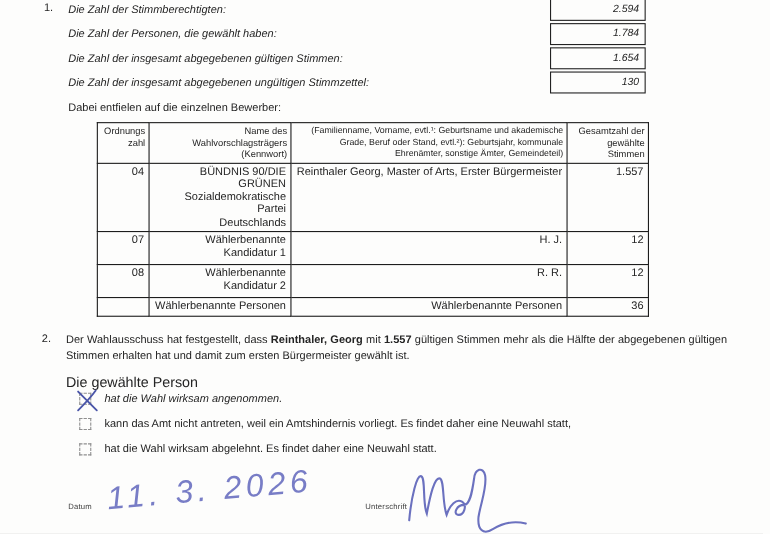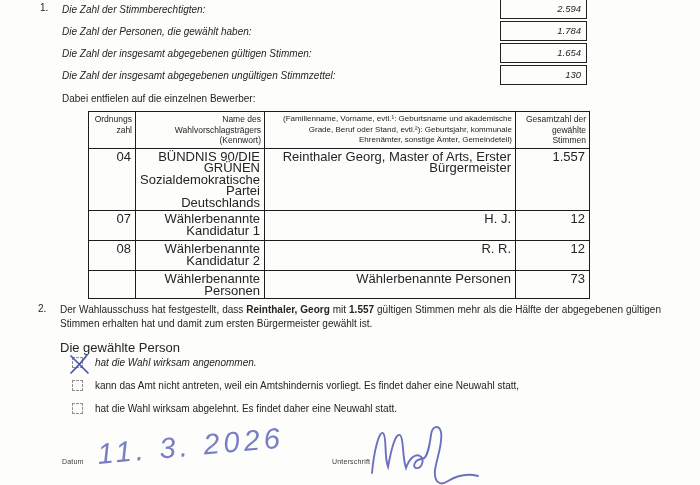--- a/index.html
+++ b/index.html
@@ -24,21 +24,21 @@
     position:absolute; left:88px; top:111px; width:501px;
     border-collapse:collapse; table-layout:fixed;
   }
   table.bewerber th, table.bewerber td {
     border:1.2px solid #1d1d1d; vertical-align:top;
     font-weight:normal; text-align:right;
   }
   th.h-ord, td.c-ord { text-align:center; }
   th.h-small { font-size:8.5px; line-height:10.5px; padding:2px 3px; white-space:pre-line; }
   th.h-desc { font-size:8px;  line-height:10.5px; padding:2px 3px; }
-  td { font-size:13px; line-height:11.5px; padding:2px 4px; }
+  td { font-size:10px; line-height:11.5px; padding:2px 4px; }
   td.c-name { white-space:pre-line; }
   td.c-votes { text-align:right; }
   tr.r0 td { height:52px; }
   tr.r1 td, tr.r2 td { height:30px; }
   tr.r3 td { height:17px; }
 
   .sec2-num { left:38px; top:303px; }
   .sec2-text {
     left:60px; top:303px; width:601px; font-size:10px;
     line-height:13.5px; text-align:justify;
@@ -130,21 +130,21 @@
           <td class="c-ord">08</td>
           <td class="c-name">Wählerbenannte
 Kandidatur 2</td>
           <td class="c-person">R. R.</td>
           <td class="c-votes">12</td>
         </tr>
         <tr class="r3">
           <td class="c-ord"></td>
           <td class="c-name">Wählerbenannte Personen</td>
           <td class="c-person">Wählerbenannte Personen</td>
-          <td class="c-votes">73</td>
+          <td class="c-votes">36</td>
         </tr>
       </tbody>
   </table>
 
   <span class="abs num sec2-num">2.</span>
   <p class="abs sec2-text" id="statement"><span>Der Wahlausschuss hat festgestellt, dass </span><b>Reinthaler, Georg</b><span> mit </span><b>1.557</b><span> gültigen Stimmen mehr als die Hälfte der abgegebenen gültigen Stimmen erhalten hat und damit zum ersten Bürgermeister gewählt ist.</span></p>
   <p class="abs subject">Die gewählte Person</p>
   <div id="options">
       <div class="option" style="top: 356px; font-style: italic;">
         <span class="cbx">

